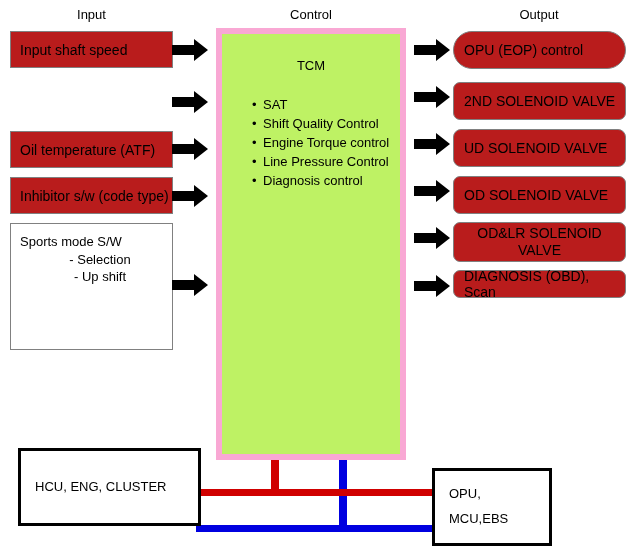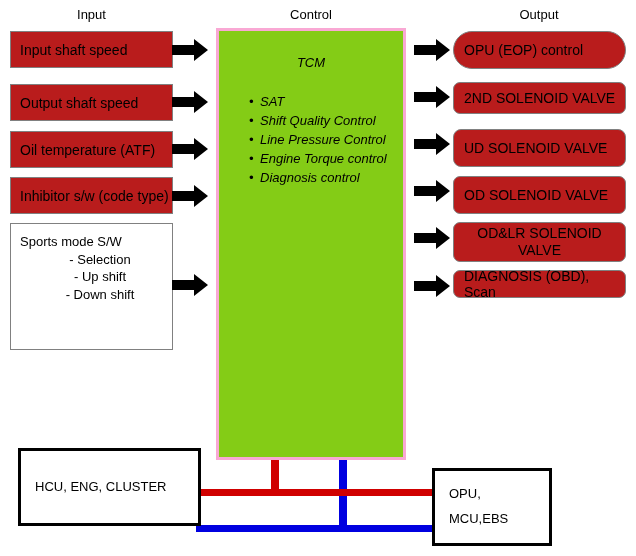--- a/index.html
+++ b/index.html
@@ -65,24 +65,23 @@
     line-height: 1.35;
   }
   .sports-box .sub {
     padding-left: 8px;
     text-align: center;
   }
 
   
   .tcm-box {
     position: absolute;
-    border: 3px solid #f9a8d4;
-    background: #84cc16;
-    box-sizing: border-box;
-    font-style: italic;
+    border: 6px solid #f9a8d4;
+    background: #bef264;
+    box-sizing: border-box;
   }
   .tcm-title {
     position: absolute;
     width: 100%;
     text-align: center;
     font-size: 13px;
     color: #000;
     top: 24px;
     left: 0;
   }
@@ -136,35 +135,31 @@
 
 <div id="canvas">
 
   <div class="col-header" style="left:10px; top:7px; width:163px;">Input</div>
   <div class="col-header" style="left:216px; top:7px; width:190px;">Control</div>
   <div class="col-header" style="left:452px; top:7px; width:174px;">Output</div>
 
   <div class="io-box input-box" style="left:10px; top:31px; width:163px; height:37px;">
     <span>Input shaft speed</span>
   </div>
-  <div class="io-box input-box" style="left:10px; top:84px; width:163px; height:37px;">
-    <span>Output shaft speed</span>
-  </div>
   <div class="io-box input-box" style="left:10px; top:131px; width:163px; height:37px;">
     <span>Oil temperature (ATF)</span>
   </div>
   <div class="io-box input-box" style="left:10px; top:177px; width:163px; height:37px;">
     <span>Inhibitor s/w (code type)</span>
   </div>
 
   <div class="sports-box" style="left:10px; top:223px; width:163px; height:127px;">
     <div>Sports mode S/W</div>
     <div class="sub">- Selection</div>
     <div class="sub">- Up shift</div>
-    <div class="sub">- Down shift</div>
   </div>
 
   <div class="arrow" style="left:172px; top:39px;">
     <svg viewBox="0 0 36 22" width="36" height="22" aria-hidden="true">
       <polygon points="0,6 22,6 22,0 36,11 22,22 22,16 0,16" fill="#000000"></polygon>
     </svg>
   </div>
   <div class="arrow" style="left:172px; top:91px;">
     <svg viewBox="0 0 36 22" width="36" height="22" aria-hidden="true">
       <polygon points="0,6 22,6 22,0 36,11 22,22 22,16 0,16" fill="#000000"></polygon>
@@ -189,24 +184,24 @@
   <div class="tcm-box" style="left:216px; top:28px; width:190px; height:432px;">
     <div class="tcm-title">TCM</div>
     <div class="tcm-list">
       <div class="bullet-row">
         <span class="dot">•</span><span>SAT</span>
       </div>
       <div class="bullet-row">
         <span class="dot">•</span><span>Shift Quality Control</span>
       </div>
       <div class="bullet-row">
+        <span class="dot">•</span><span>Engine Torque control</span>
+      </div>
+      <div class="bullet-row">
         <span class="dot">•</span><span>Line Pressure Control</span>
-      </div>
-      <div class="bullet-row">
-        <span class="dot">•</span><span>Engine Torque control</span>
       </div>
       <div class="bullet-row">
         <span class="dot">•</span><span>Diagnosis control</span>
       </div>
     </div>
   </div>
 
   <div class="arrow" style="left:414px; top:39px;">
     <svg viewBox="0 0 36 22" width="36" height="22" aria-hidden="true">
       <polygon points="0,6 22,6 22,0 36,11 22,22 22,16 0,16" fill="#000000"></polygon>
@@ -234,21 +229,21 @@
   </div>
   <div class="arrow" style="left:414px; top:275px;">
     <svg viewBox="0 0 36 22" width="36" height="22" aria-hidden="true">
       <polygon points="0,6 22,6 22,0 36,11 22,22 22,16 0,16" fill="#000000"></polygon>
     </svg>
   </div>
 
   <div class="io-box output-box" style="left:453px; top:31px; width:173px; height:38px;border-radius:19px;">
     <span>OPU (EOP) control</span>
   </div>
-  <div class="io-box output-box" style="left:453px; top:82px; width:173px; height:32px;">
+  <div class="io-box output-box" style="left:453px; top:82px; width:173px; height:38px;">
     <span>2ND SOLENOID VALVE</span>
   </div>
   <div class="io-box output-box" style="left:453px; top:129px; width:173px; height:38px;border-radius:8px;">
     <span>UD SOLENOID VALVE</span>
   </div>
   <div class="io-box output-box" style="left:453px; top:176px; width:173px; height:38px;">
     <span>OD SOLENOID VALVE</span>
   </div>
   <div class="io-box output-box centered" style="left:453px; top:222px; width:173px; height:40px;">
     <span>

